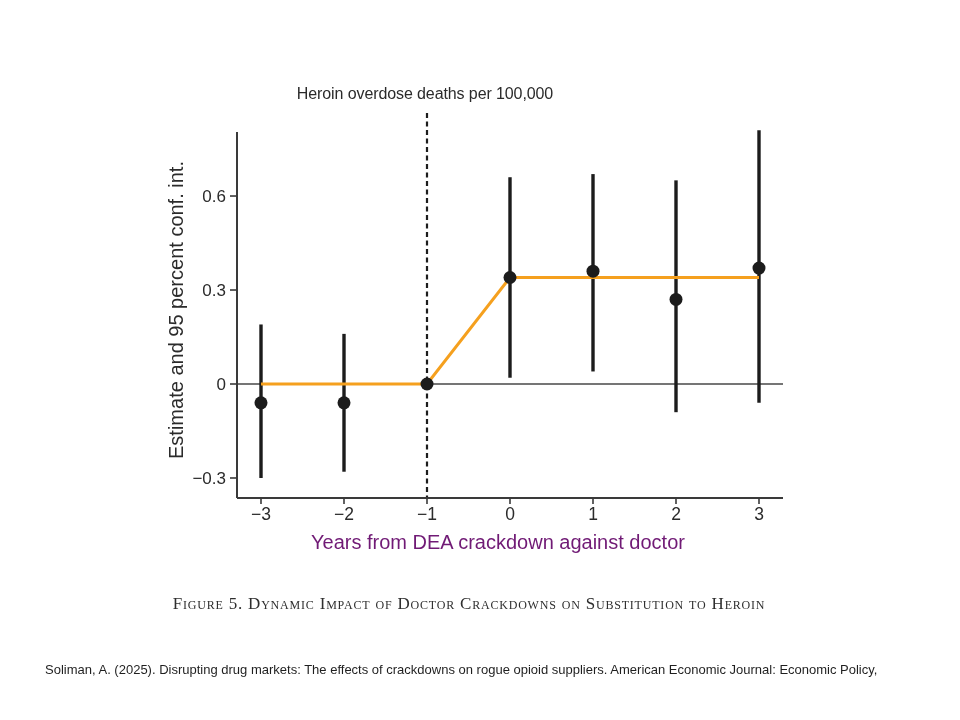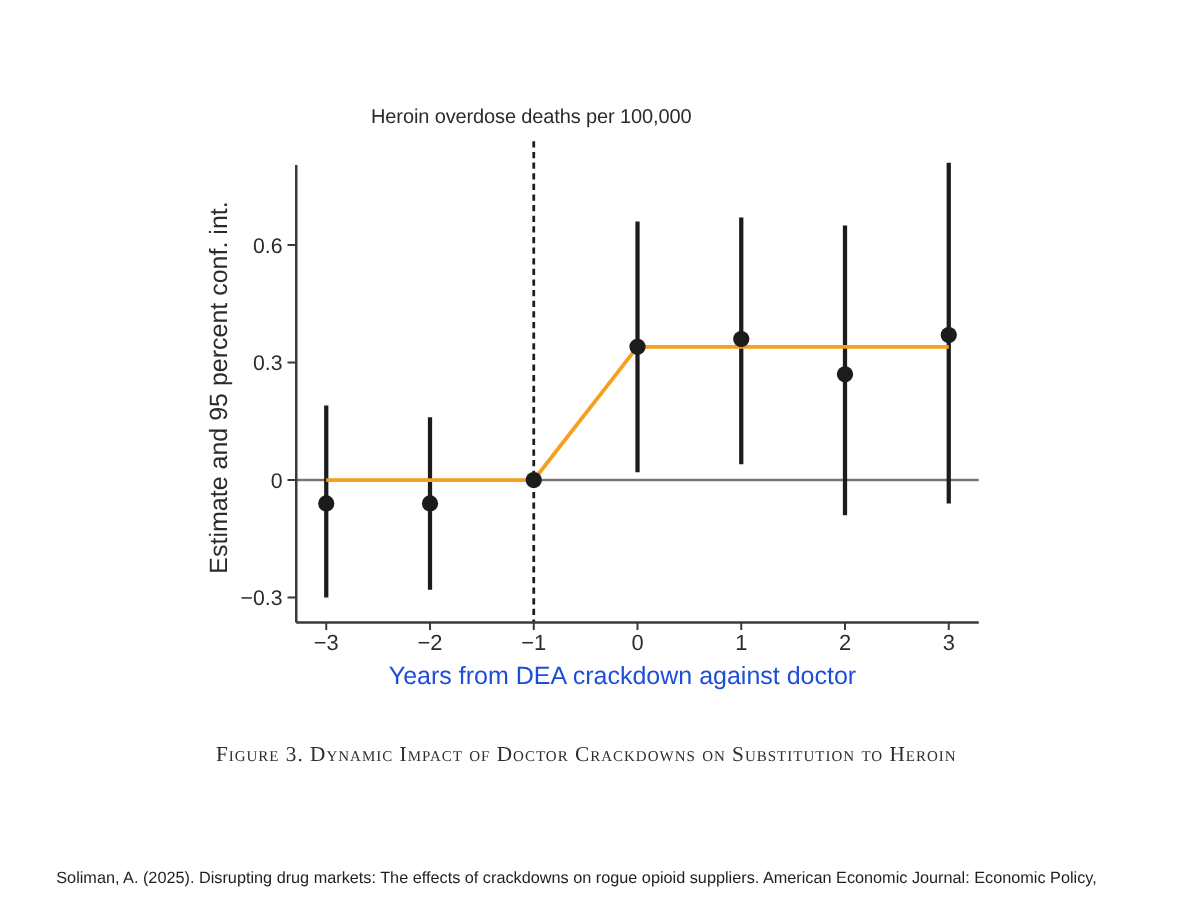--- a/index.html
+++ b/index.html
@@ -27,21 +27,21 @@
     transform: translate(-50%, -50%) rotate(-90deg);
     font-size: 20px;
     color: #2b2b2b;
     white-space: nowrap;
   }
   .x-axis-label {
     position: absolute;
     left: 498px; top: 542px;
     transform: translate(-50%, -50%);
     font-size: 20px;
-    color: #1d4ed8;
+    color: #701a75;
     white-space: nowrap;
   }
   #plot {
     position: absolute;
     left: 0; top: 0;
   }
   #plot text {
     font-family: "Liberation Sans", sans-serif;
   }
   .figure-caption {
@@ -55,21 +55,21 @@
     color: #2e2e2e;
     white-space: nowrap;
   }
   .citation {
     position: absolute;
     left: 45px; top: 659px;
     font-size: 13px;
     line-height: 21px;
     color: #1f1f1f;
   }
-  .citation div { white-space: nowrap; margin-top: 32px; }
+  .citation div { white-space: nowrap; }
 </style>
 </head>
 <body>
 
 <div class="page">
 
   <div class="chart-title">Heroin overdose deaths per 100,000</div>
 
   <div class="y-axis-label">Estimate and 95 percent conf. int.</div>
 
@@ -111,19 +111,19 @@
       <line x1="593" y1="498" x2="593" y2="504" stroke="#3a3a3a" stroke-width="1.6"></line>
       <text x="593" y="520" text-anchor="middle" font-size="17.5" fill="#2b2b2b">1</text>
       <line x1="676" y1="498" x2="676" y2="504" stroke="#3a3a3a" stroke-width="1.6"></line>
       <text x="676" y="520" text-anchor="middle" font-size="17.5" fill="#2b2b2b">2</text>
       <line x1="759" y1="498" x2="759" y2="504" stroke="#3a3a3a" stroke-width="1.6"></line>
       <text x="759" y="520" text-anchor="middle" font-size="17.5" fill="#2b2b2b">3</text>
     </svg>
 
   <div class="x-axis-label">Years from DEA crackdown against doctor</div>
 
-  <div class="figure-caption">Figure 3. Dynamic Impact of Doctor Crackdowns on Substitution to Heroin</div>
+  <div class="figure-caption">Figure 5. Dynamic Impact of Doctor Crackdowns on Substitution to Heroin</div>
 
   <div class="citation">
     <div>Soliman, A. (2025). Disrupting drug markets: The effects of crackdowns on rogue opioid suppliers. American Economic Journal: Economic Policy,</div>
   </div>
 
 </div>
 
 </body></html>

